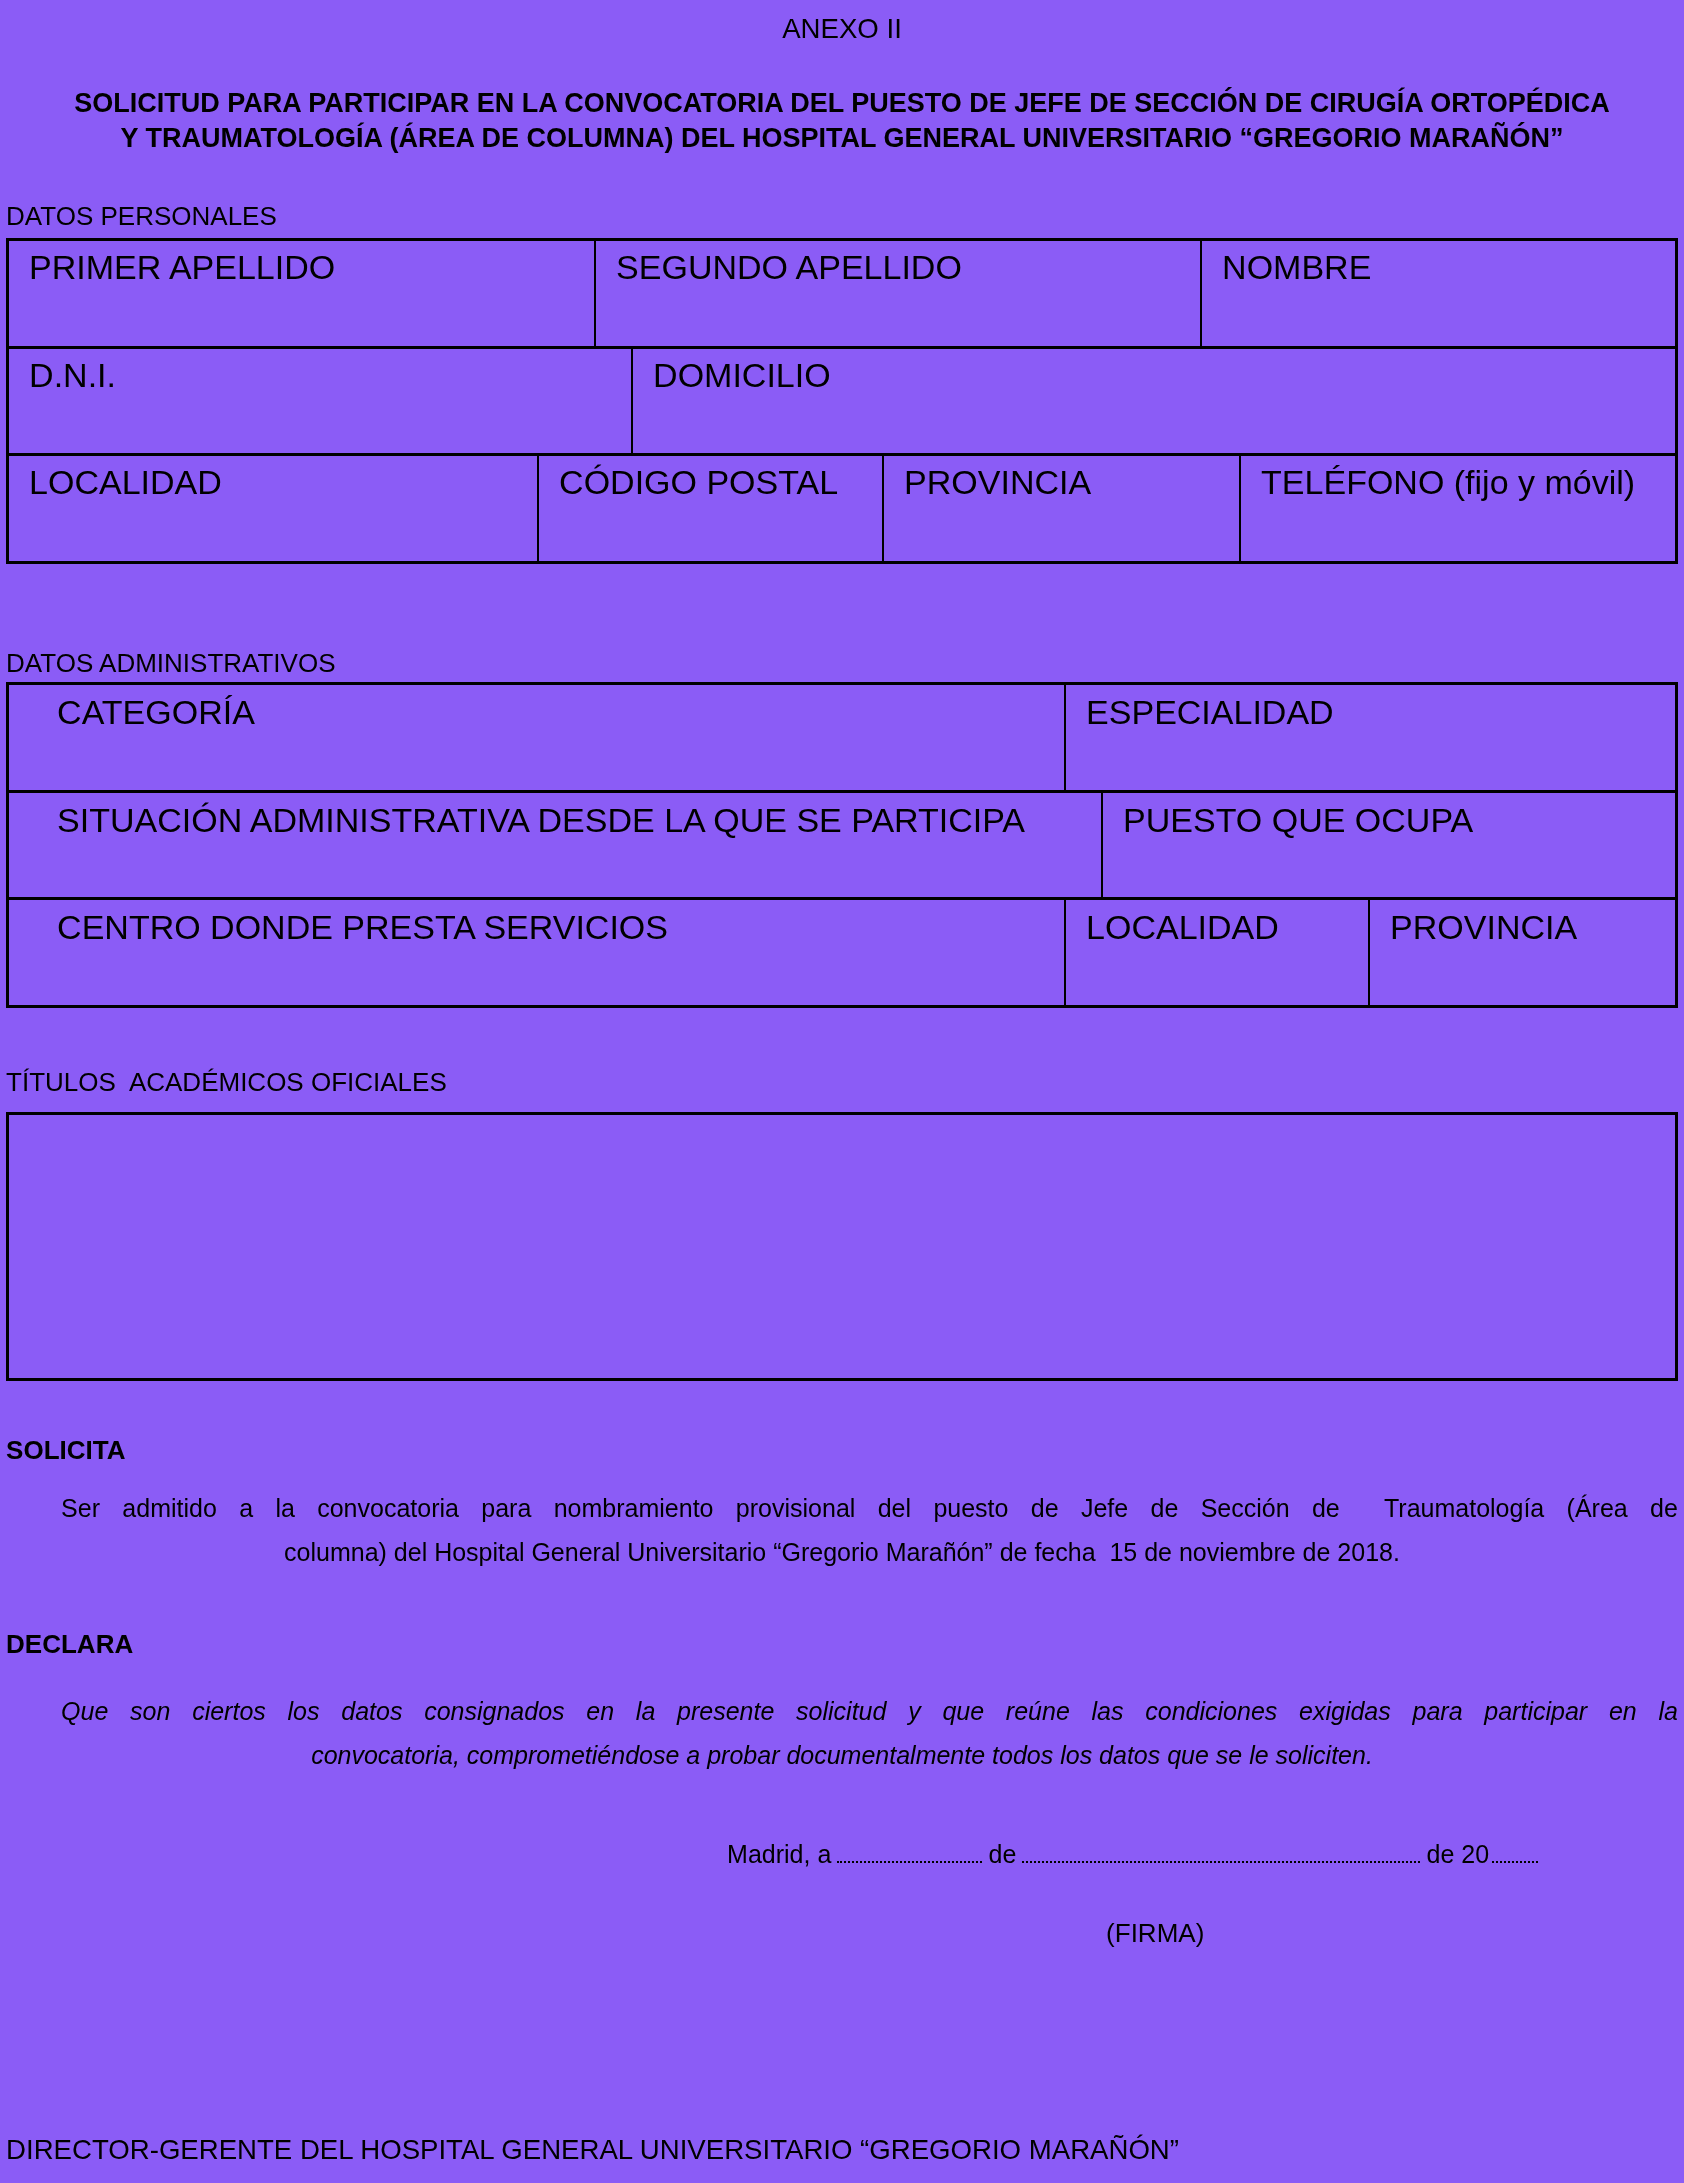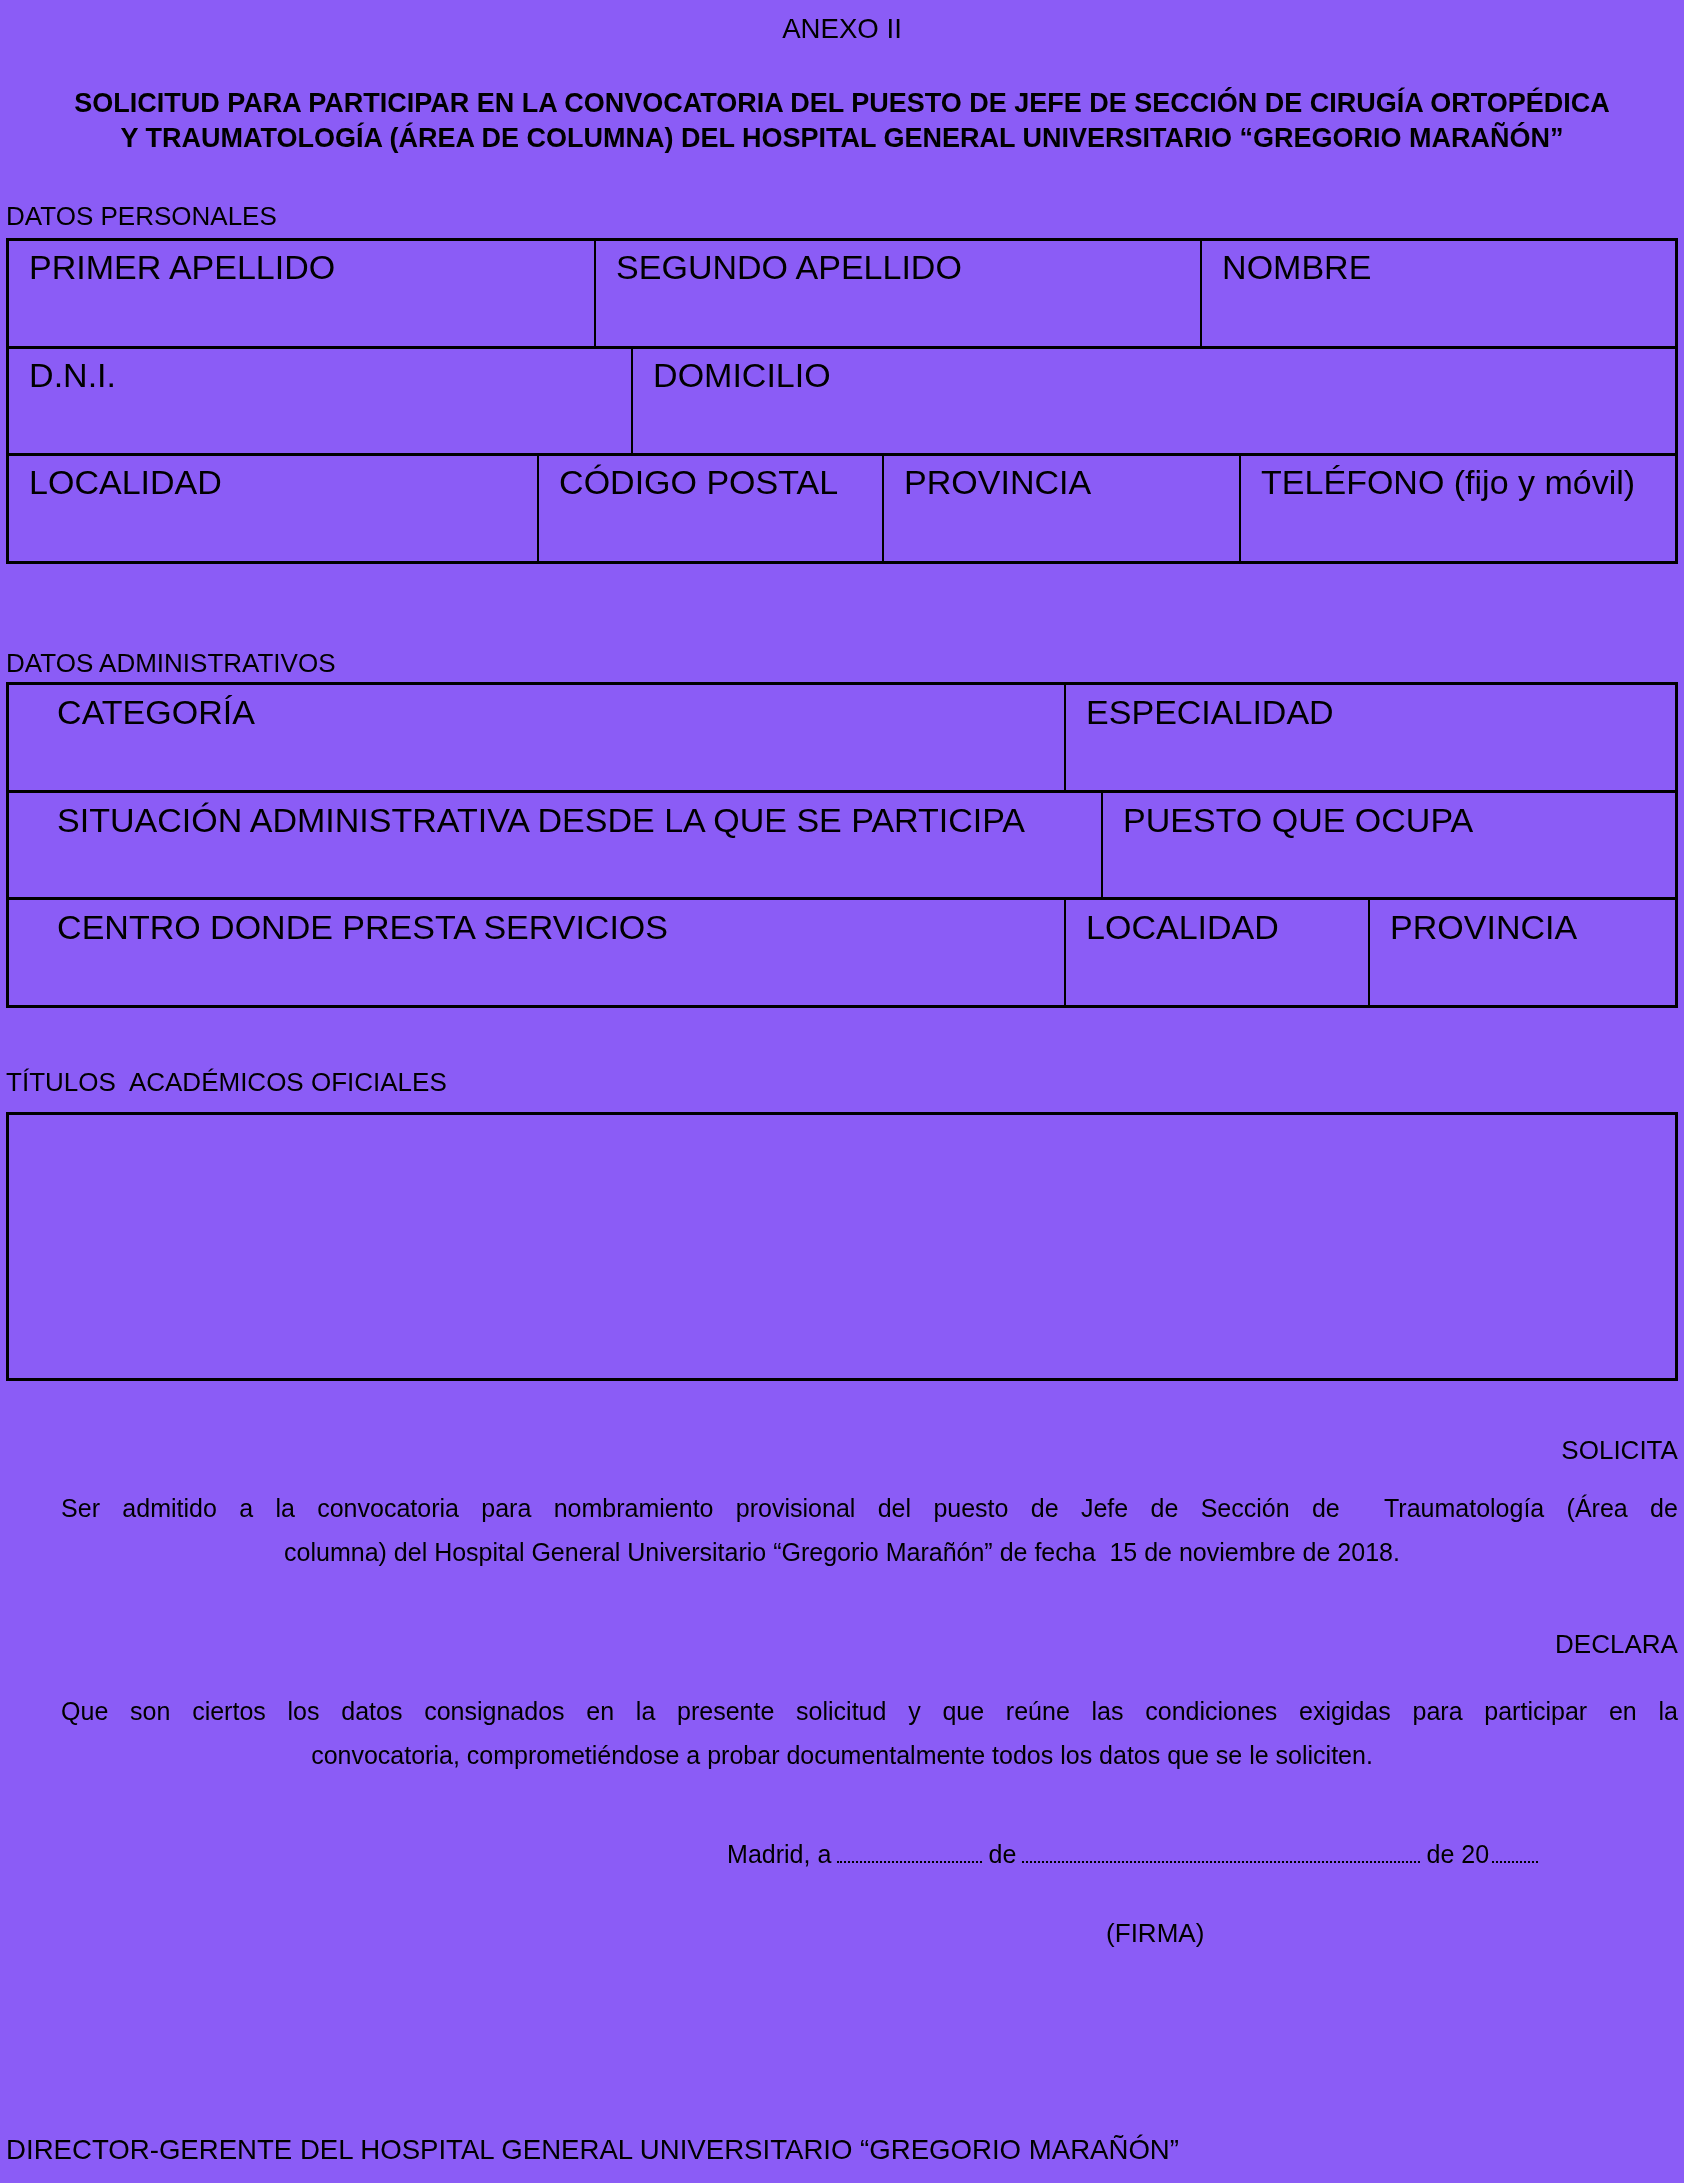--- a/index.html
+++ b/index.html
@@ -46,27 +46,27 @@
 
   
   .t2c1{width:1027px;margin-left:28px;}
   .t2r3c2{width:304px;}
 
   .big-box{
     margin-top:13.8px;height:269px;
     border:3.8px solid #000;box-sizing:border-box;
   }
 
-  .center-heading{text-align:right;font-size:26px;line-height:31px;}
+  .center-heading{text-align:left;font-size:26px;line-height:31px;font-weight:bold;}
   .h-solicita{margin-top:54px;}
   .h-declara{margin-top:55px;}
 
   .para{font-size:25px;line-height:44px;}
   .para1{margin-top:20px;}
-  .para2{margin-top:29px;}
+  .para2{margin-top:29px;font-style:italic;}
   .jline{text-align:justify;text-align-last:justify;text-indent:55px;white-space:normal;}
   .lline{text-align:center;}
 
   .fecha{
     margin-top:60px;padding-left:721px;
     font-size:25px;line-height:34px;white-space:nowrap;
   }
   .leader{
     display:inline-block;
     border-bottom:2.3px dotted #000;

